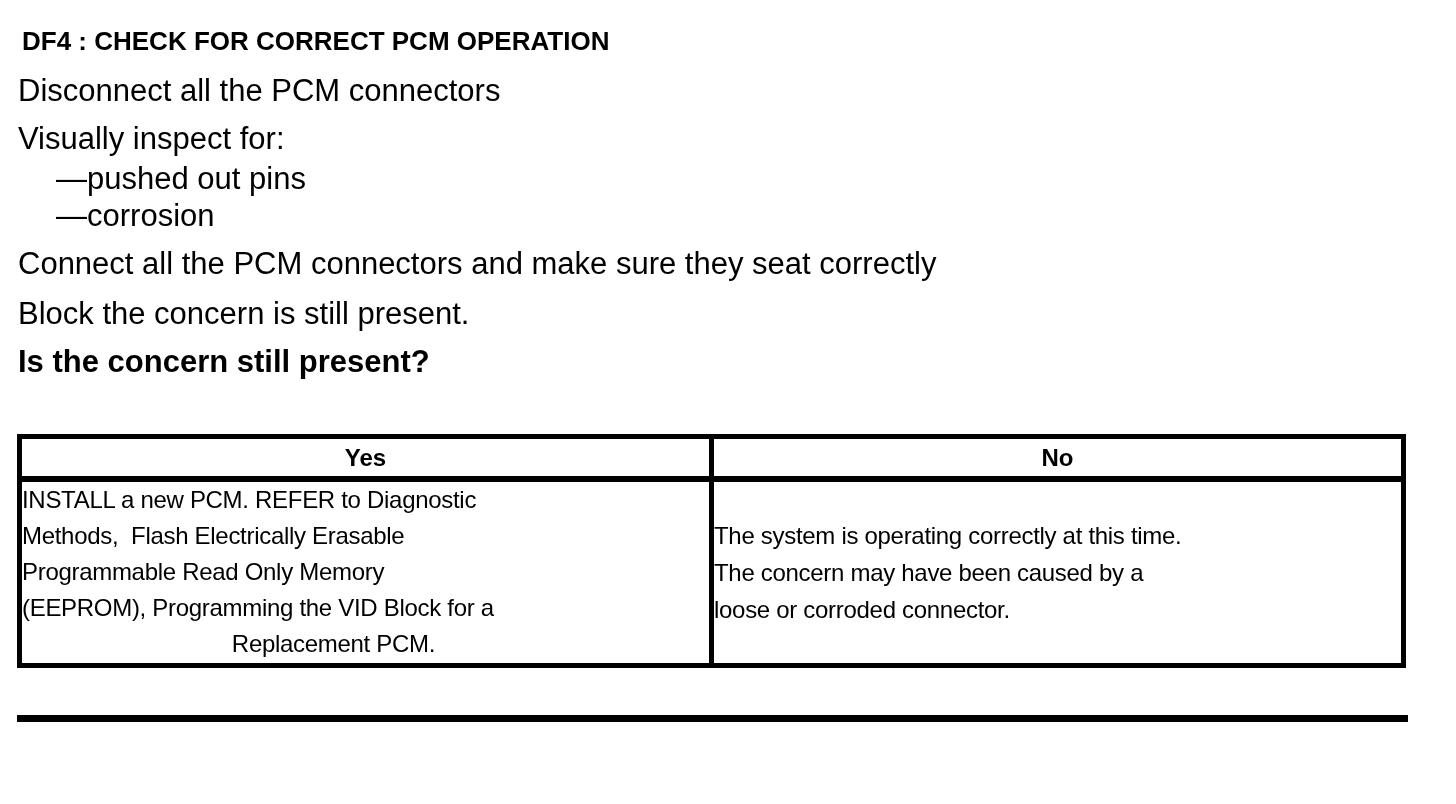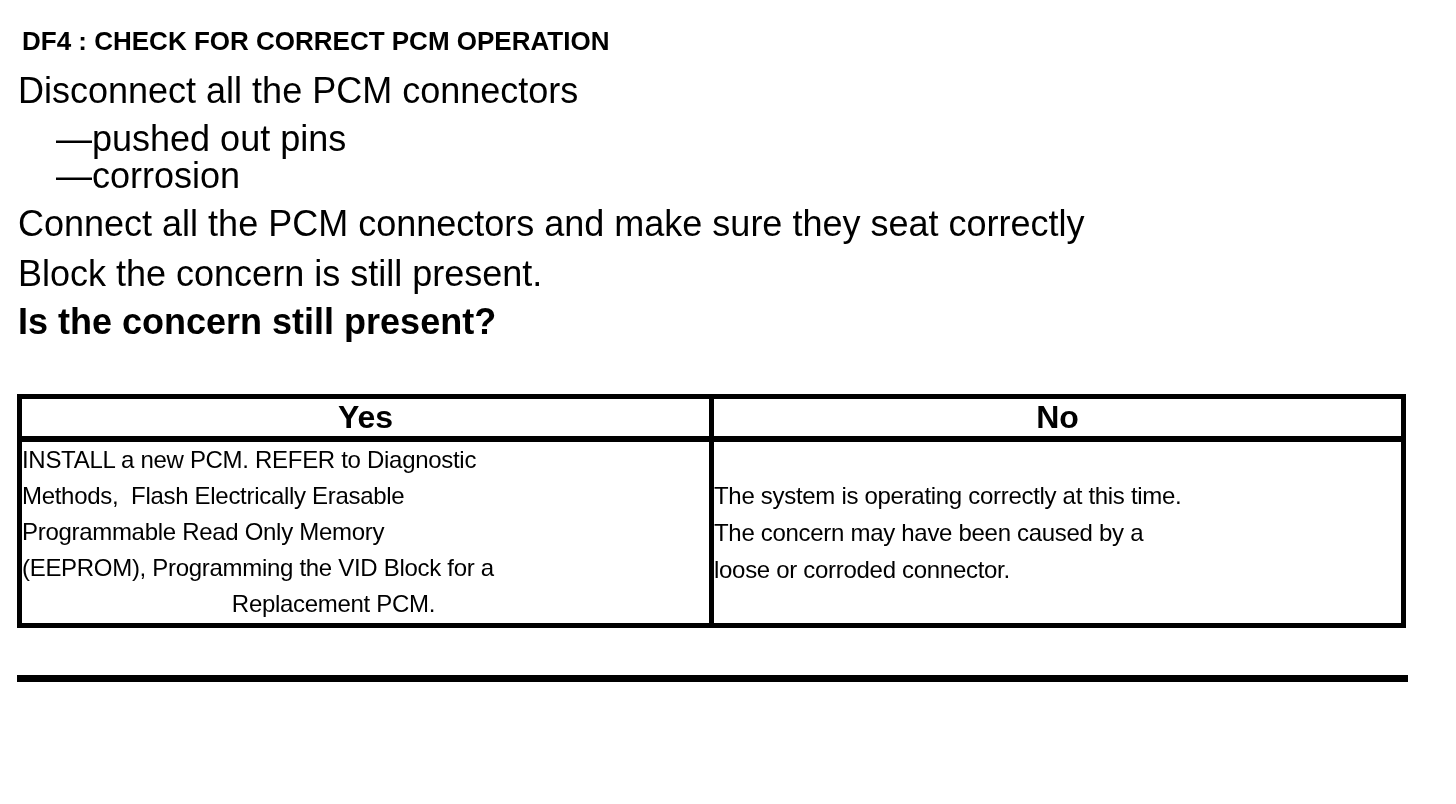--- a/index.html
+++ b/index.html
@@ -21,21 +21,21 @@
     padding: 26px 0 0 18px;
   }
   .heading {
     font-size: 26px;
     line-height: 30px;
     font-weight: bold;
     margin: 0 0 16px 4px;
     white-space: pre;
   }
   .para {
-    font-size: 36px;
+    font-size: 31px;
     line-height: 37px;
     margin: 0 0 11px 0;
     white-space: pre;
   }
   .para.tight   { margin-bottom: 3px; }
   .para.mb13    { margin-bottom: 13px; }
   .para.dash    { margin-left: 38px; margin-bottom: 0; }
   .para.dash-last { margin-left: 38px; margin-bottom: 11px; }
   .para.question { font-weight: bold; margin-bottom: 0; }
 
@@ -43,21 +43,21 @@
     border-collapse: collapse;
     table-layout: fixed;
     width: 1384px;
     margin-top: 54px;
     margin-left: -1px;
   }
   table.results, table.results th, table.results td {
     border: 5px solid #000000;
   }
   table.results th {
-    font-size: 32px;
+    font-size: 24px;
     font-weight: bold;
     line-height: 37px;
     height: 37px;
     text-align: center;
     padding: 0;
     border-bottom-width: 6px;
   }
   table.results td {
     height: 181px;
     padding: 0;
@@ -93,20 +93,21 @@
 </style>
 </head>
 <body>
 
 <div class="page">
 
   <div class="heading">DF4 : CHECK FOR CORRECT PCM OPERATION</div>
 
   <p class="para">Disconnect all the PCM connectors</p>
 
+  <p class="para tight">Visually inspect for:</p>
 
   <p class="para dash">—pushed out pins</p>
 
   <p class="para dash-last">—corrosion</p>
 
   <p class="para mb13">Connect all the PCM connectors and make sure they seat correctly</p>
 
 
   <p class="para">Block the concern is still present.</p>
 

